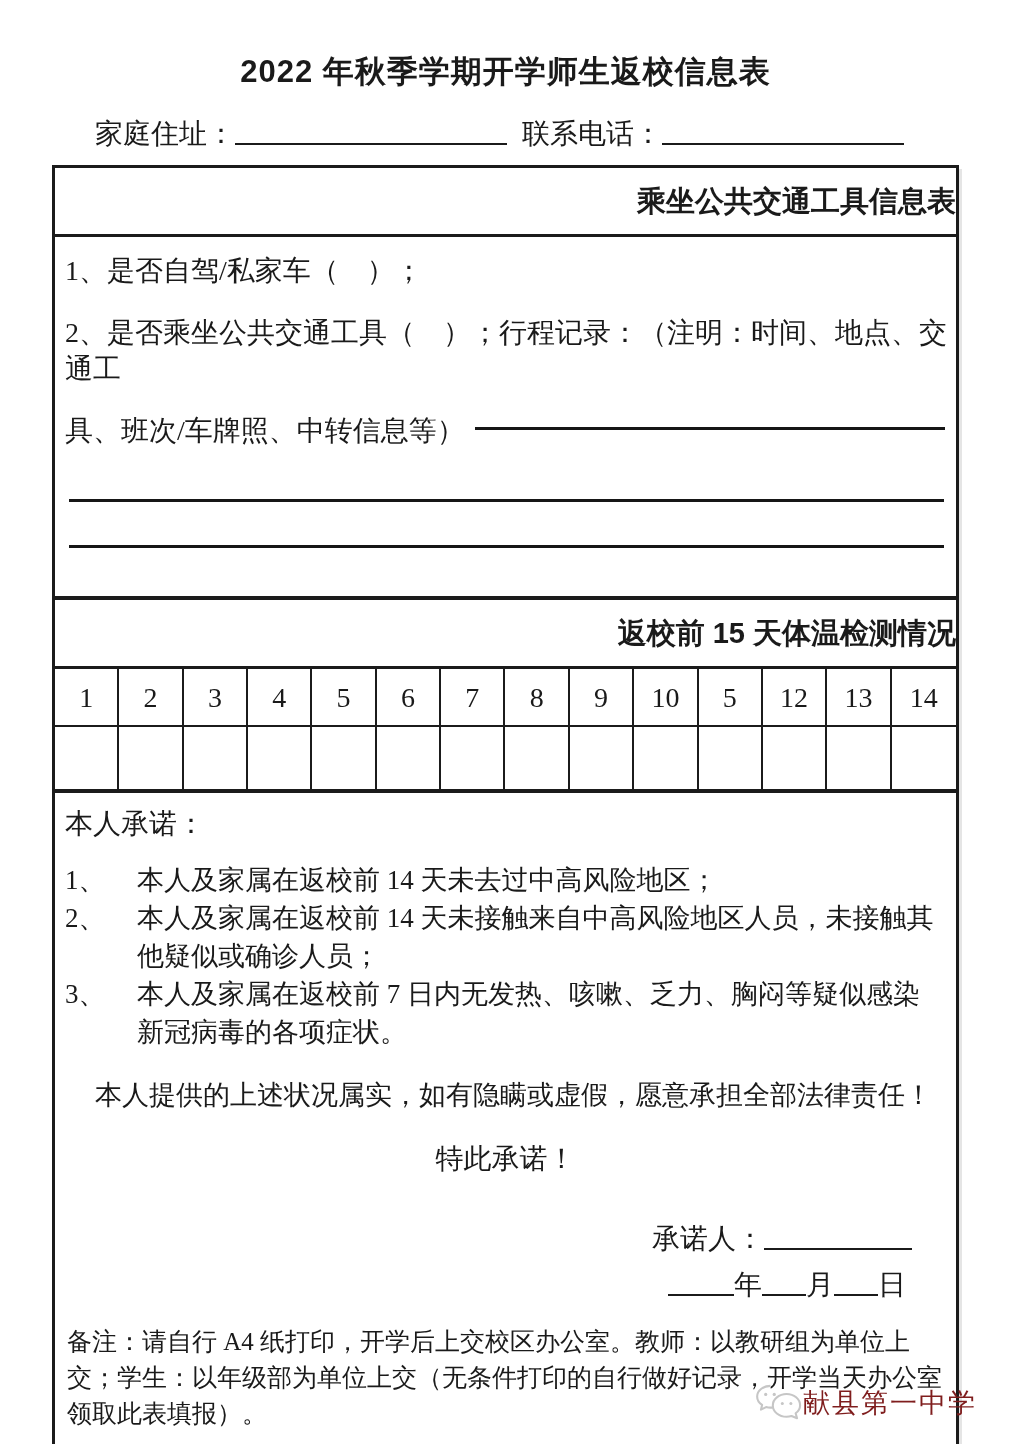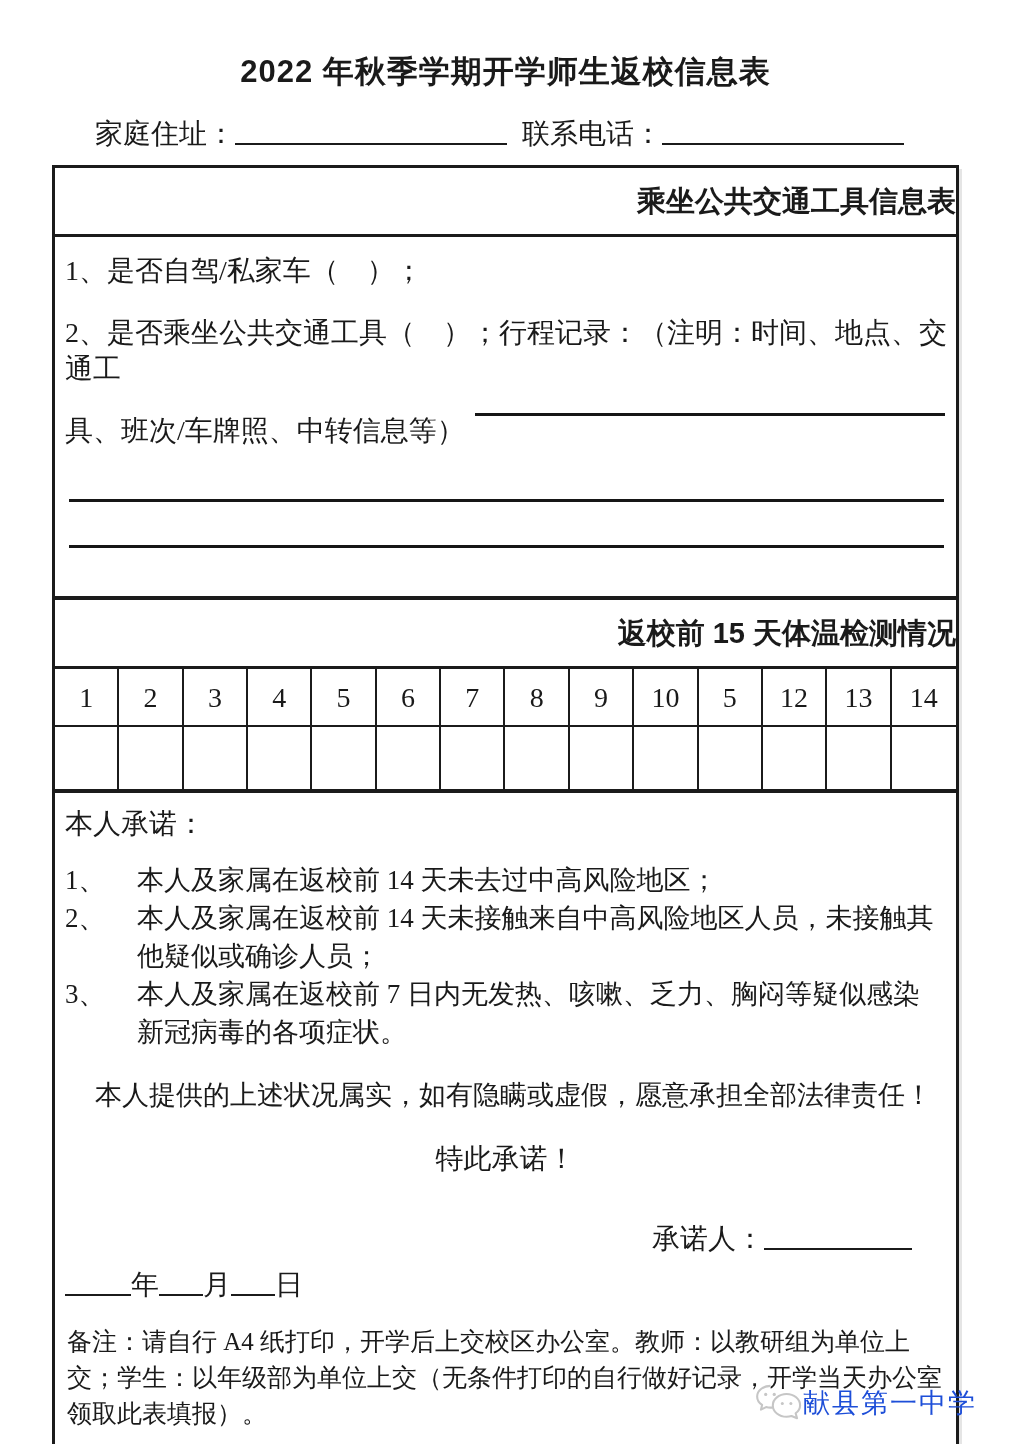--- a/index.html
+++ b/index.html
@@ -48,21 +48,21 @@
     text-align:right;
     padding:14px 0 12px 0;
     border-bottom:3px solid #1b1b1b;
   }
   section.temperature { border-top:4px solid #1b1b1b; }
   section.commitment  { border-top:4px solid #1b1b1b; }
 
   
   .t-body { padding:16px 8px 48px 10px; }
   .t-line { font-size:28px; line-height:36px; margin-bottom:26px; }
-  .flexline { display:flex; align-items:flex-start; margin-bottom:0; }
+  .flexline { display:flex; align-items:center; margin-bottom:0; }
   .flexline .fill-rest {
     flex:1;
     border-bottom:3px solid #161616;
     margin:0 3px 5px 10px;
     height:0;
   }
   .rule {
     height:0;
     border-bottom:3px solid #161616;
     margin:0 4px;
@@ -104,40 +104,40 @@
     font-size:28px;
     margin-top:26px;
   }
   .signer-line {
     text-align:right;
     padding-right:34px;
     font-size:28px;
     margin-top:42px;
   }
   .date-line {
-    text-align:left;
+    text-align:right;
     padding-right:40px;
     font-size:28px;
     margin-top:8px;
   }
   .note {
     font-size:25px;
     line-height:36px;
     margin:20px 2px 0 2px;
     padding-bottom:12px;
   }
 
   
   .watermark {
     position:absolute;
     right:34px;
     bottom:22px;
     display:flex;
     align-items:center;
-    color:#1d4ed8;
+    color:#7f1d1d;
     font-size:27px;
     letter-spacing:2px;
   }
 </style>
 </head>
 <body>
 
 <div class="page">
 
   <div class="doc-title">2022 年秋季学期开学师生返校信息表</div>

